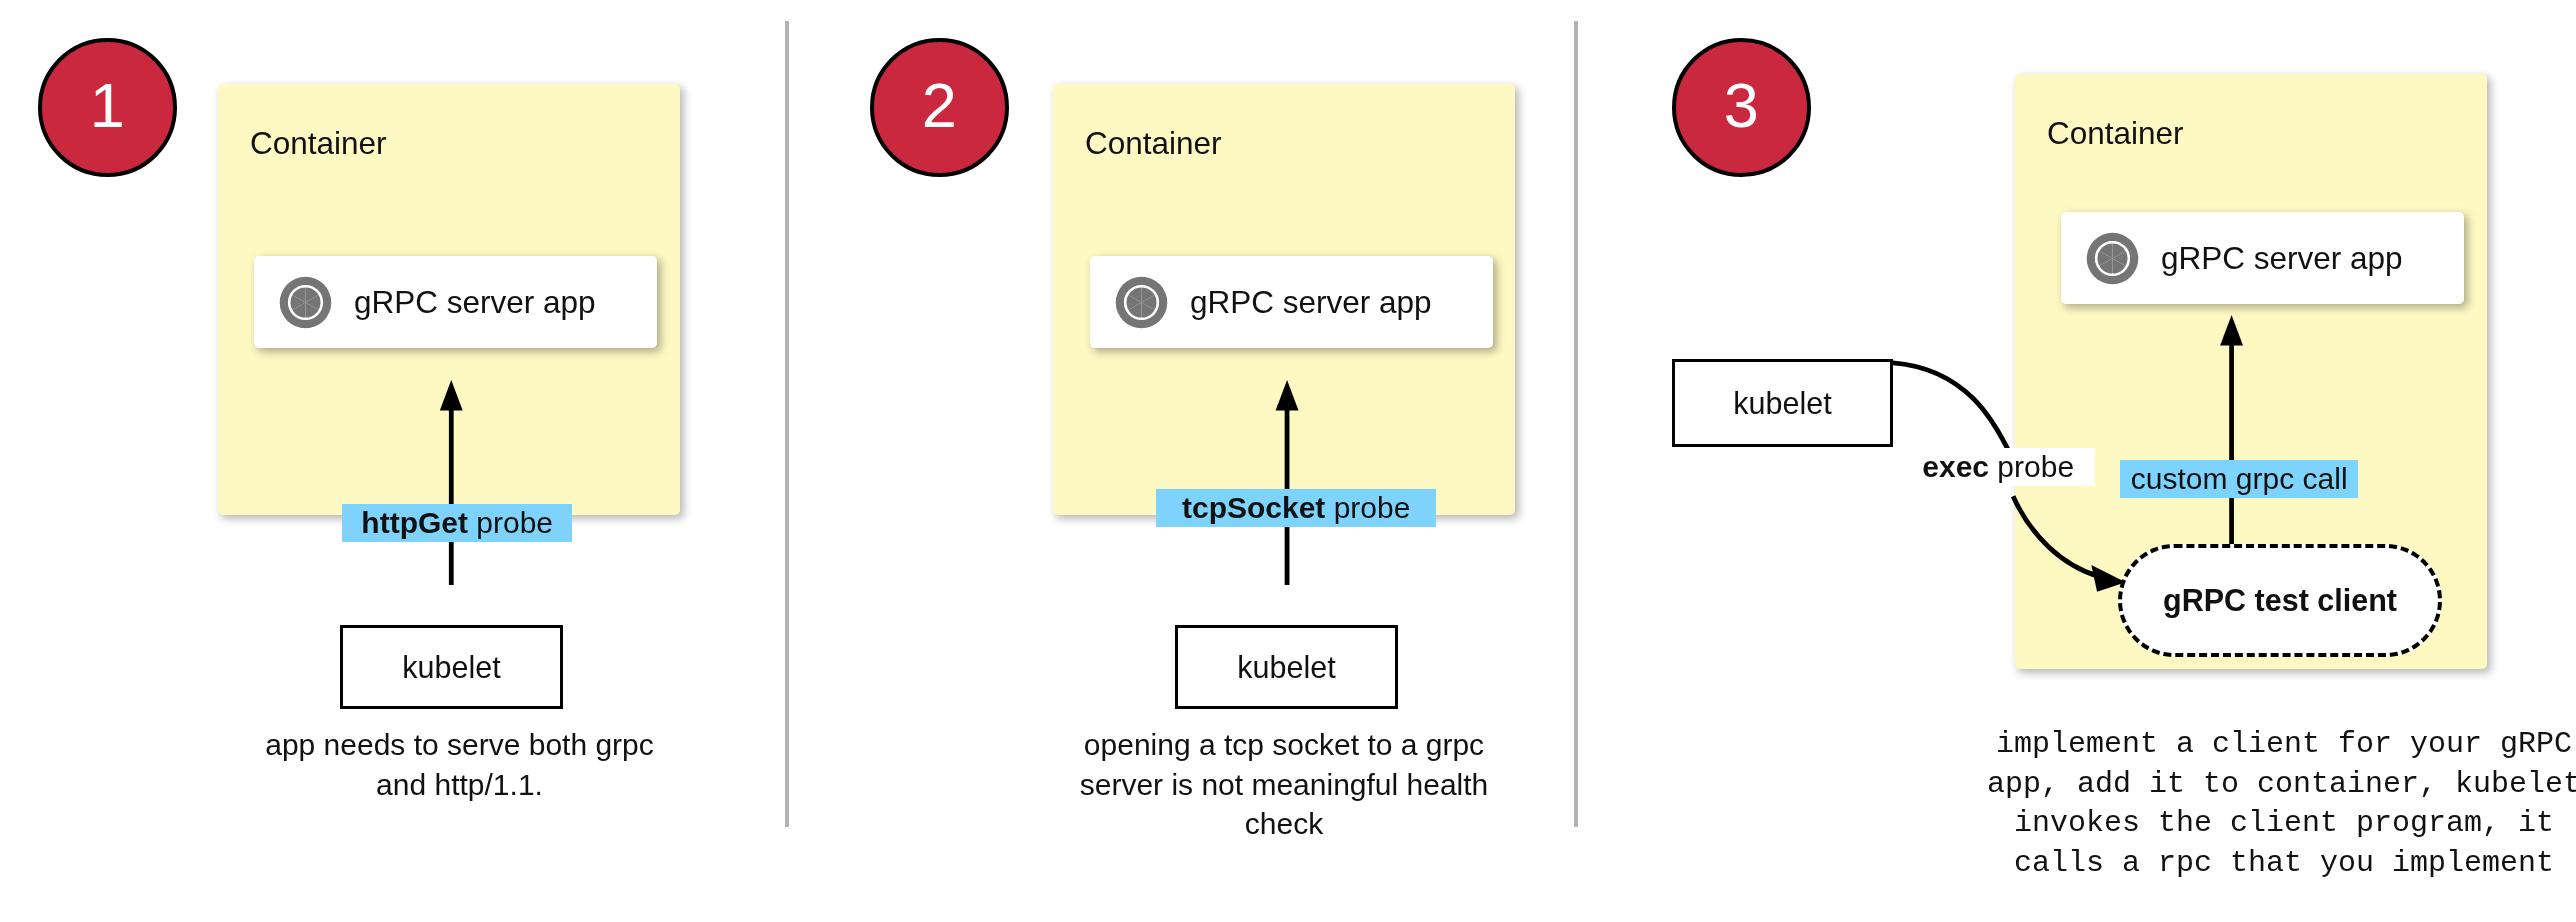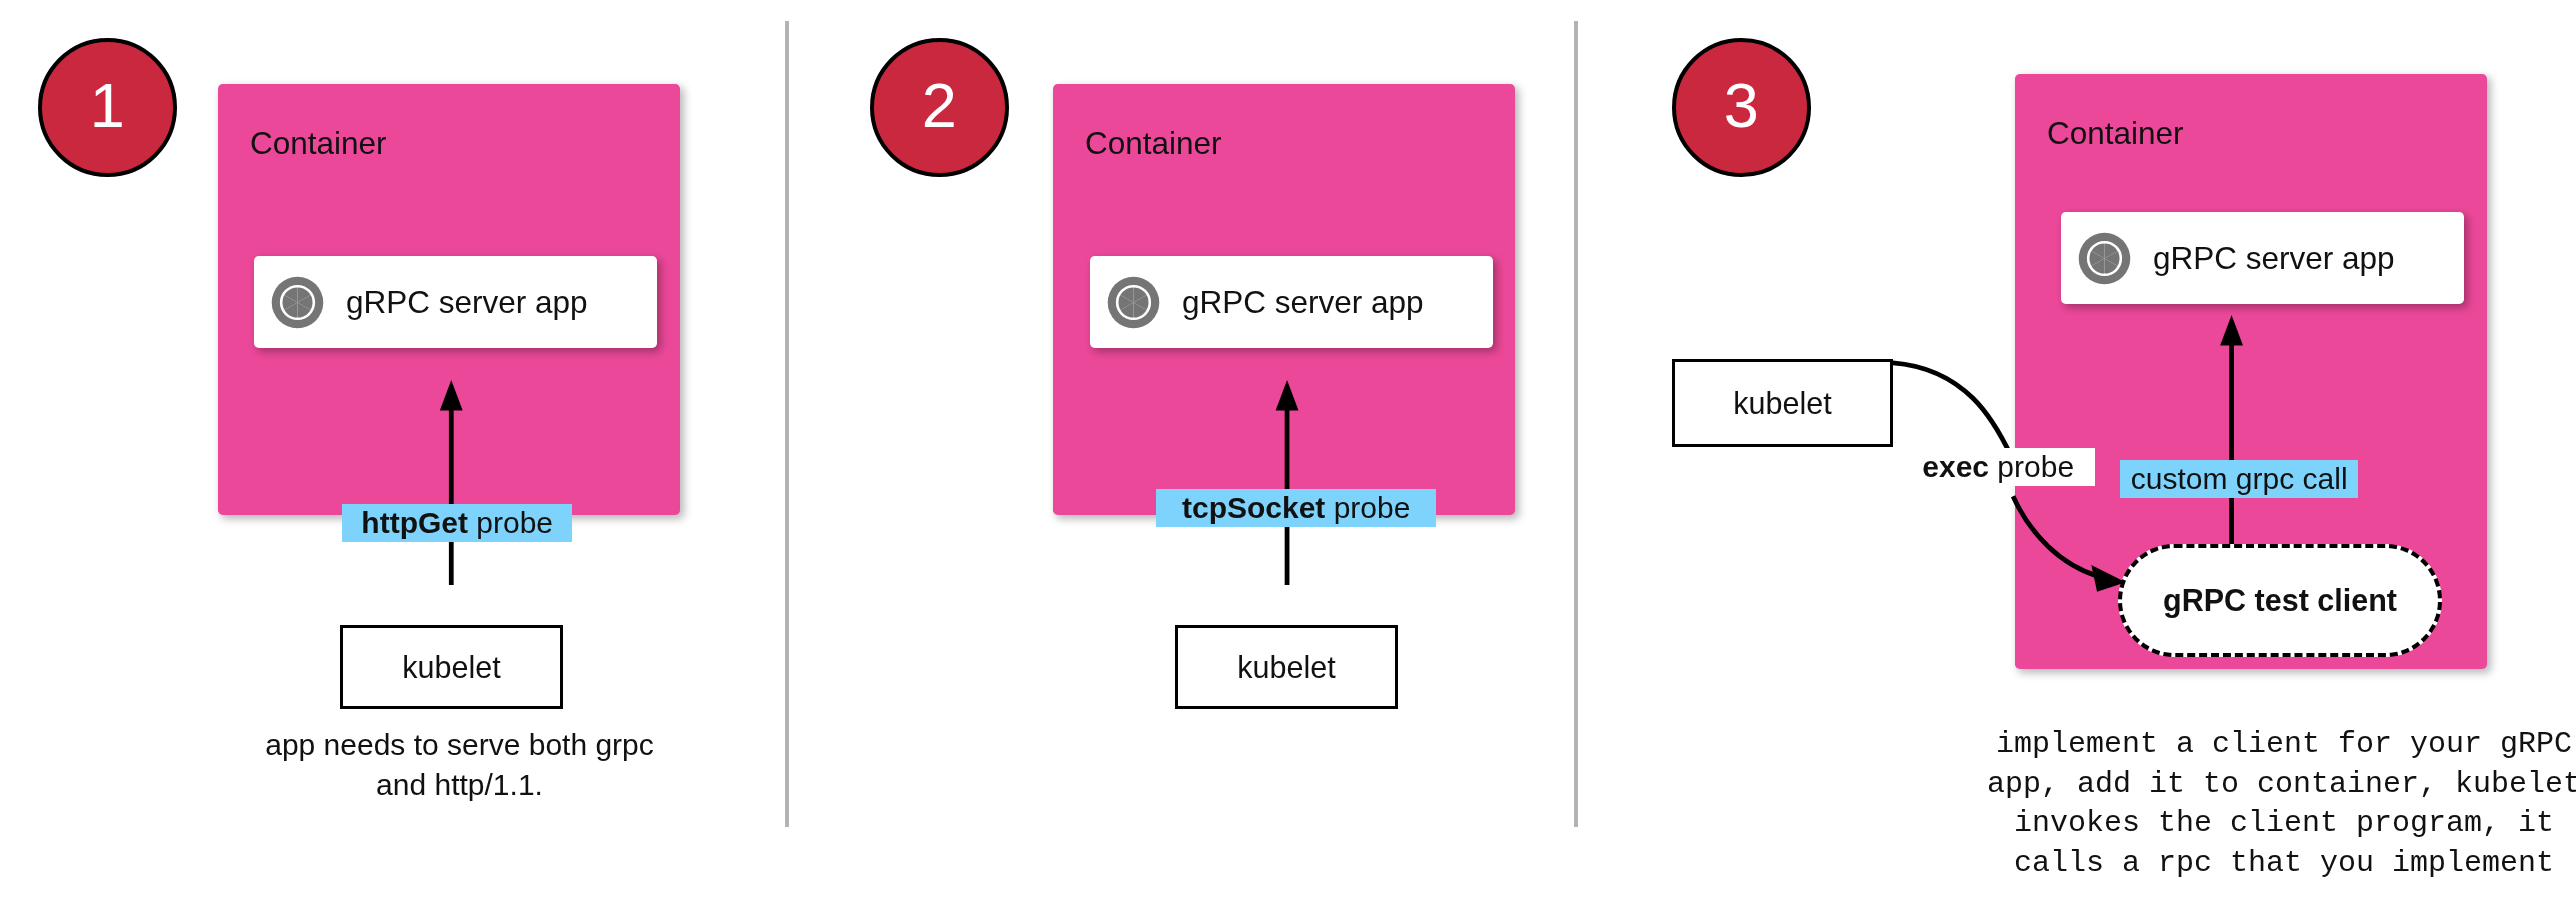--- a/index.html
+++ b/index.html
@@ -48,21 +48,21 @@
     font-weight: 400;
     line-height: 1;
     letter-spacing: 0.5px;
     user-select: none;
   }
   .badge-num { transform: translateY(-1.9px); }
 
   
   .container-box {
     position: absolute;
-    background: #ec4899;
+    background: #fef9c3;
     border-radius: 4.8px;
     box-shadow: 3.8px 3.8px 8.6px rgba(0,0,0,0.28);
   }
   .container-label {
     position: absolute;
     left: 32px;
     top: 41px;
     font-size: 31.5px;
     color: #111111;
     white-space: nowrap;
@@ -70,21 +70,21 @@
 
   
   .app-card {
     position: absolute;
     background: #ffffff;
     border-radius: 4.8px;
     box-shadow: 3.8px 3.8px 8.6px rgba(0,0,0,0.30);
     display: flex;
     align-items: center;
     box-sizing: border-box;
-    padding-left: 16px;
+    padding-left: 24px;
   }
   .grpc-icon {
     width: 55px;
     height: 55px;
     flex: 0 0 55px;
     margin-right: 21px;
   }
   .app-card-label {
     font-size: 31.5px;
     color: #111111;
@@ -232,20 +232,21 @@
   </div>
 
   <div class="edge-label on-blue" style="left:1156px; top:449px; width:269px;">
     <span class="strong">tcpSocket</span><span> probe</span>
   </div>
 
   <div class="plain-box" style="left:1175px; top:585px; width:223px; height:84px;">
     <span>kubelet</span>
   </div>
 
+  <div class="caption" style="left:1053px; top:725px; width:462px;">opening a tcp socket to a grpc server is not meaningful health check</div>
 
   <div class="badge" style="left:1672px; top:38px;">
     <span class="badge-num">3</span>
   </div>
 
   <div class="container-box" style="left:2015px; top:74px; width:472px; height:595px;">
     <div class="container-label">Container</div>
   </div>
 
   <div class="plain-box" style="left:1672px; top:319px; width:221px; height:88px;">

